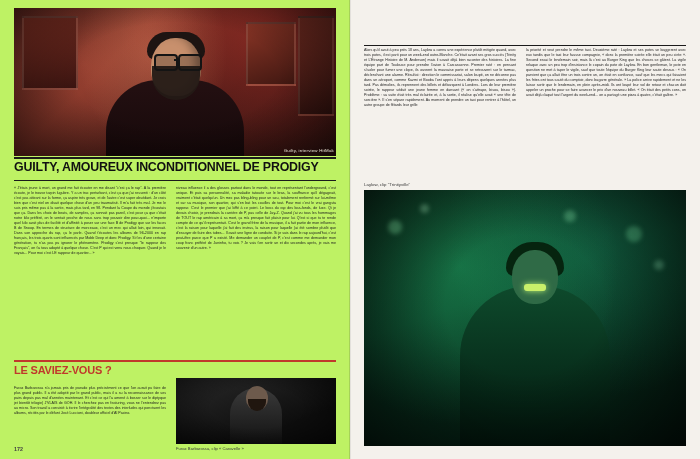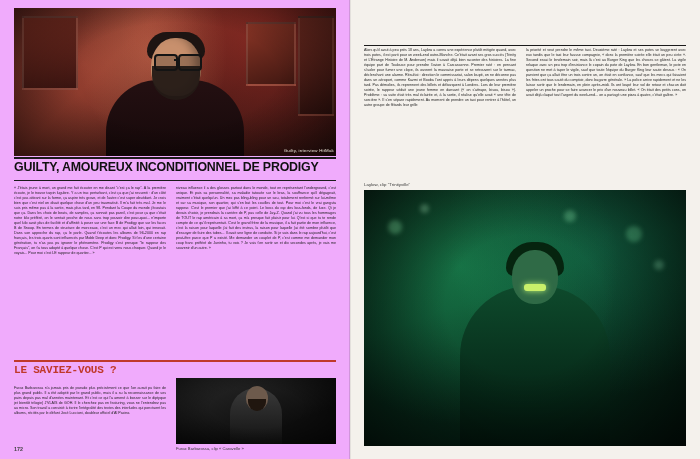--- a/index.html
+++ b/index.html
@@ -1,19 +1,19 @@
 <!DOCTYPE html>
 <html><head>
 <meta charset="utf-8">
 <style>
   html,body{margin:0;padding:0;background:#6f6f6f;}
   body{font-family:"Liberation Sans", sans-serif;}
   .page{position:relative;width:700px;height:459px;background:#f2efe9;overflow:hidden;}
   .spread{position:absolute;inset:0;display:flex;}
-  .leftpage{position:relative;width:350px;height:459px;background:#f0abfc;}
+  .leftpage{position:relative;width:350px;height:459px;background:#bef264;}
   .rightpage{position:relative;width:350px;height:459px;background:#f4f1ec;}
   .gutter{position:absolute;left:349px;top:0;width:2px;height:459px;background:linear-gradient(to right,rgba(0,0,0,.16),rgba(0,0,0,.04));}
 
   
   .photo{position:absolute;left:14px;top:8px;width:322px;height:148px;overflow:hidden;background:#2b1412;}
   .photo .bg{position:absolute;inset:0;background:
      radial-gradient(circle at 22% 38%, rgba(255,120,90,.30), rgba(0,0,0,0) 46%),
      radial-gradient(circle at 78% 20%, rgba(210,60,50,.45), rgba(0,0,0,0) 52%),
      linear-gradient(135deg,#4a1d18 0%, #6d2a20 32%, #3a1512 64%, #2a100e 100%);}
   .photo .frameA{position:absolute;left:8px;top:8px;width:52px;height:70px;background:linear-gradient(160deg,#7b2e22,#3a1410);border:2px solid rgba(255,190,170,.22);}
@@ -27,21 +27,21 @@
   .photo .glass-l{position:absolute;left:140px;top:46px;width:20px;height:13px;border:2px solid #141414;border-radius:4px;background:rgba(20,20,20,.25);}
   .photo .glass-r{position:absolute;left:164px;top:46px;width:20px;height:13px;border:2px solid #141414;border-radius:4px;background:rgba(20,20,20,.25);}
   .photo .glass-bridge{position:absolute;left:160px;top:51px;width:6px;height:2px;background:#141414;}
   .photo .vign{position:absolute;inset:0;background:radial-gradient(ellipse at 50% 45%, rgba(0,0,0,0) 45%, rgba(0,0,0,.55) 100%);}
   .cap-right{position:absolute;right:0;top:150px;font-size:4.4px;color:#3a3a3a;letter-spacing:.2px;}
 
   
   .rule{position:absolute;height:1.6px;background:#1b1b1b;}
   .headline{position:absolute;font-weight:bold;color:#111;letter-spacing:-.2px;}
   .h-guilty{left:14px;top:160px;width:322px;font-size:12.4px;}
-  .h-saviez{left:14px;top:364px;width:200px;font-size:11px;color:#c0392b;font-family:Liberation Mono, monospace;}
+  .h-saviez{left:14px;top:364px;width:200px;font-size:11px;color:#c0392b;}
   .redline{background:#c0392b;}
 
   .col{position:absolute;color:#1d1d1d;font-size:3.65px;line-height:1.38;text-align:justify;}
   .col p{margin:0 0 3px 0;}
   .col p:first-child::first-letter{font-size:3.65px;}
   .c1{left:14px;top:186px;width:152px;height:166px;}
   .c2{left:176px;top:186px;width:160px;height:166px;}
   .c3{left:14px;top:386px;width:152px;height:62px;}
 
   .lowphoto{position:absolute;left:176px;top:378px;width:160px;height:66px;background:#161616;overflow:hidden;}

